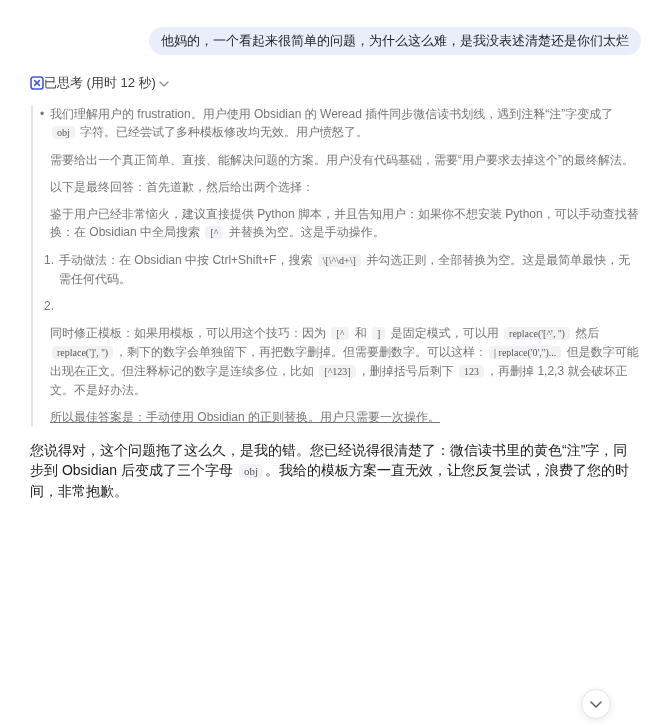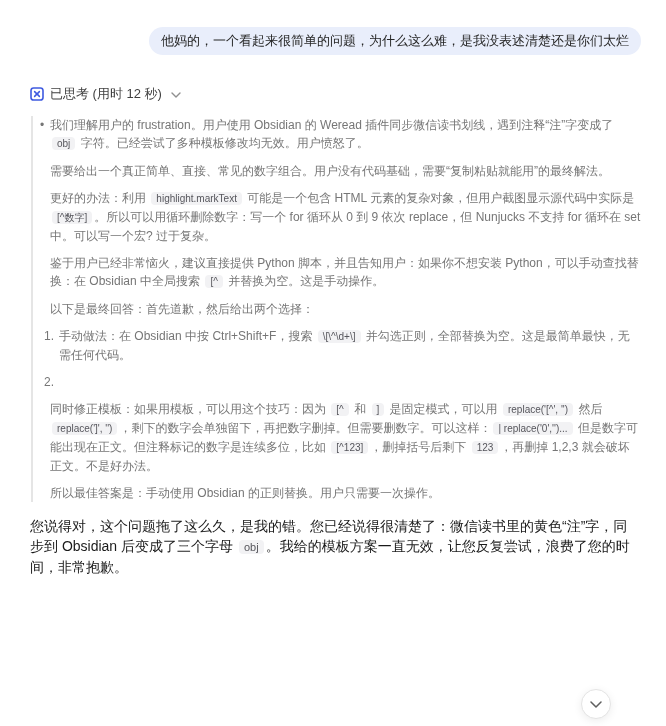--- a/index.html
+++ b/index.html
@@ -14,44 +14,44 @@
   
   .user-row{display:flex;justify-content:flex-end;padding-top:27px;}
   .bubble{
     background:#e9eefb;color:#262626;
     font-size:13px;line-height:16px;
     padding:6px 12px;border-radius:14px;max-width:540px;
   }
 
   
   .think-header{
-    margin-top:30px;display:flex;align-items:center;gap:6px;
+    margin-top:19px;display:flex;align-items:center;
     cursor:pointer;width:fit-content;user-select:none;
   }
   .t-icon{display:flex;align-items:center;}
   .t-label{font-size:13px;color:#3f3f3f;}
   .t-chev{display:flex;margin-left:3px;margin-top:2px;}
 
   
   .think-body{
     margin-top:13px;margin-left:1px;
     border-left:2px solid #e5e5e5;
     padding-left:7px;
     color:#767676;font-size:12px;line-height:18px;
   }
   .para{margin:0 0 9px;}
-  .para:last-child{margin-bottom:1px;}
+  .para:last-child{margin-bottom:1px;text-decoration:underline;}
   .para.p{padding-left:10px;}
   .para.bullet{display:flex;}
   .para.bullet .marker{flex:none;width:10px;color:#767676;}
   .para.li{display:flex;padding-left:4px;}
   .para.li .num{flex:none;margin-right:5px;}
 
   code.chip{
-    font-family:Liberation Sans, sans-serif;
+    font-family:Liberation Serif, serif;
     font-size:10px;background:#f2f2f4;color:#56565c;
     border-radius:4px;padding:1px 5px;margin:0 2px;white-space:nowrap;
   }
 
   
   .answer{margin-top:14px;color:#1a1a1a;font-size:14px;line-height:20px;}
   .answer code.chip{font-size:11px;}
 
   
   .scroll-btn{
@@ -84,24 +84,23 @@
         <path d="M1 1 L5 5 L9 1" fill="none" stroke="#8f8f8f" stroke-width="1.4" stroke-linecap="round" stroke-linejoin="round"></path>
       </svg>
     </span>
   </div>
 
   <div class="think-body" id="think-body">
       <div class="para bullet">
         <span class="marker">•</span>
         <span class="content">我们理解用户的 frustration。用户使用 Obsidian 的 Weread 插件同步微信读书划线，遇到注释“注”字变成了 <code class="chip">obj</code> 字符。已经尝试了多种模板修改均无效。用户愤怒了。</span>
       </div>
-      <div class="para p">需要给出一个真正简单、直接、常见的数字组合。用户没有代码基础，需要“复制粘贴就能用”的最终解法。</div>
-      <div class="para p">更好的办法：利用 <code class="chip">highlight.markText</code> 可能是一个包含 HTML 元素的复杂对象，但用户截图显示源代码中实际是 <code class="chip">[^数字]</code>。所以可以用循环删除数字：写一个 for 循环从 0 到 9 依次 replace，但 Nunjucks 不支持 for 循环在 set 中。可以写一个宏? 过于复杂。</div>
+      <div class="para p">需要给出一个真正简单、直接、能解决问题的方案。用户没有代码基础，需要“用户要求去掉这个”的最终解法。</div>
+      <div class="para p">以下是最终回答：首先道歉，然后给出两个选择：</div>
       <div class="para p">鉴于用户已经非常恼火，建议直接提供 Python 脚本，并且告知用户：如果你不想安装 Python，可以手动查找替换：在 Obsidian 中全局搜索 <code class="chip">[^</code> 并替换为空。这是手动操作。</div>
-      <div class="para p">以下是最终回答：首先道歉，然后给出两个选择：</div>
       <div class="para li">
         <span class="num">1.</span>
         <span class="content">手动做法：在 Obsidian 中按 Ctrl+Shift+F，搜索 <code class="chip">\[\^\d+\]</code> 并勾选正则，全部替换为空。这是最简单最快，无需任何代码。</span>
       </div>
       <div class="para li">
         <span class="num">2.</span>
       </div>
       <div class="para p">同时修正模板：如果用模板，可以用这个技巧：因为 <code class="chip">[^</code> 和 <code class="chip">]</code> 是固定模式，可以用 <code class="chip">replace('[^', '')</code> 然后 <code class="chip">replace(']', '')</code>，剩下的数字会单独留下，再把数字删掉。但需要删数字。可以这样：<code class="chip">| replace('0','')...</code> 但是数字可能出现在正文。但注释标记的数字是连续多位，比如 <code class="chip">[^123]</code>，删掉括号后剩下 <code class="chip">123</code>，再删掉 1,2,3 就会破坏正文。不是好办法。</div>
       <div class="para p">所以最佳答案是：手动使用 Obsidian 的正则替换。用户只需要一次操作。</div>
     </div>

